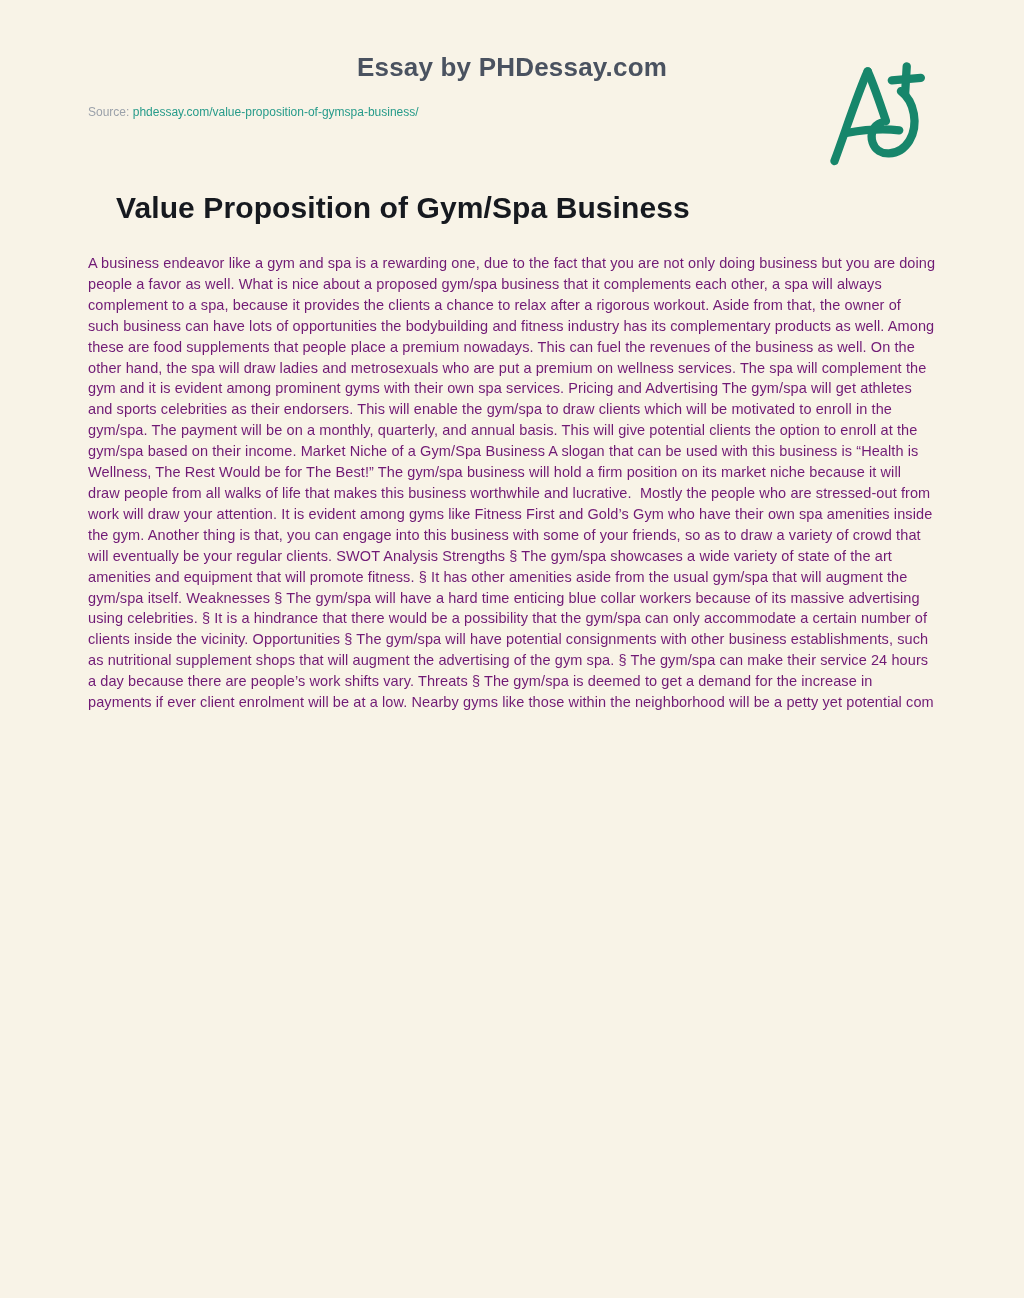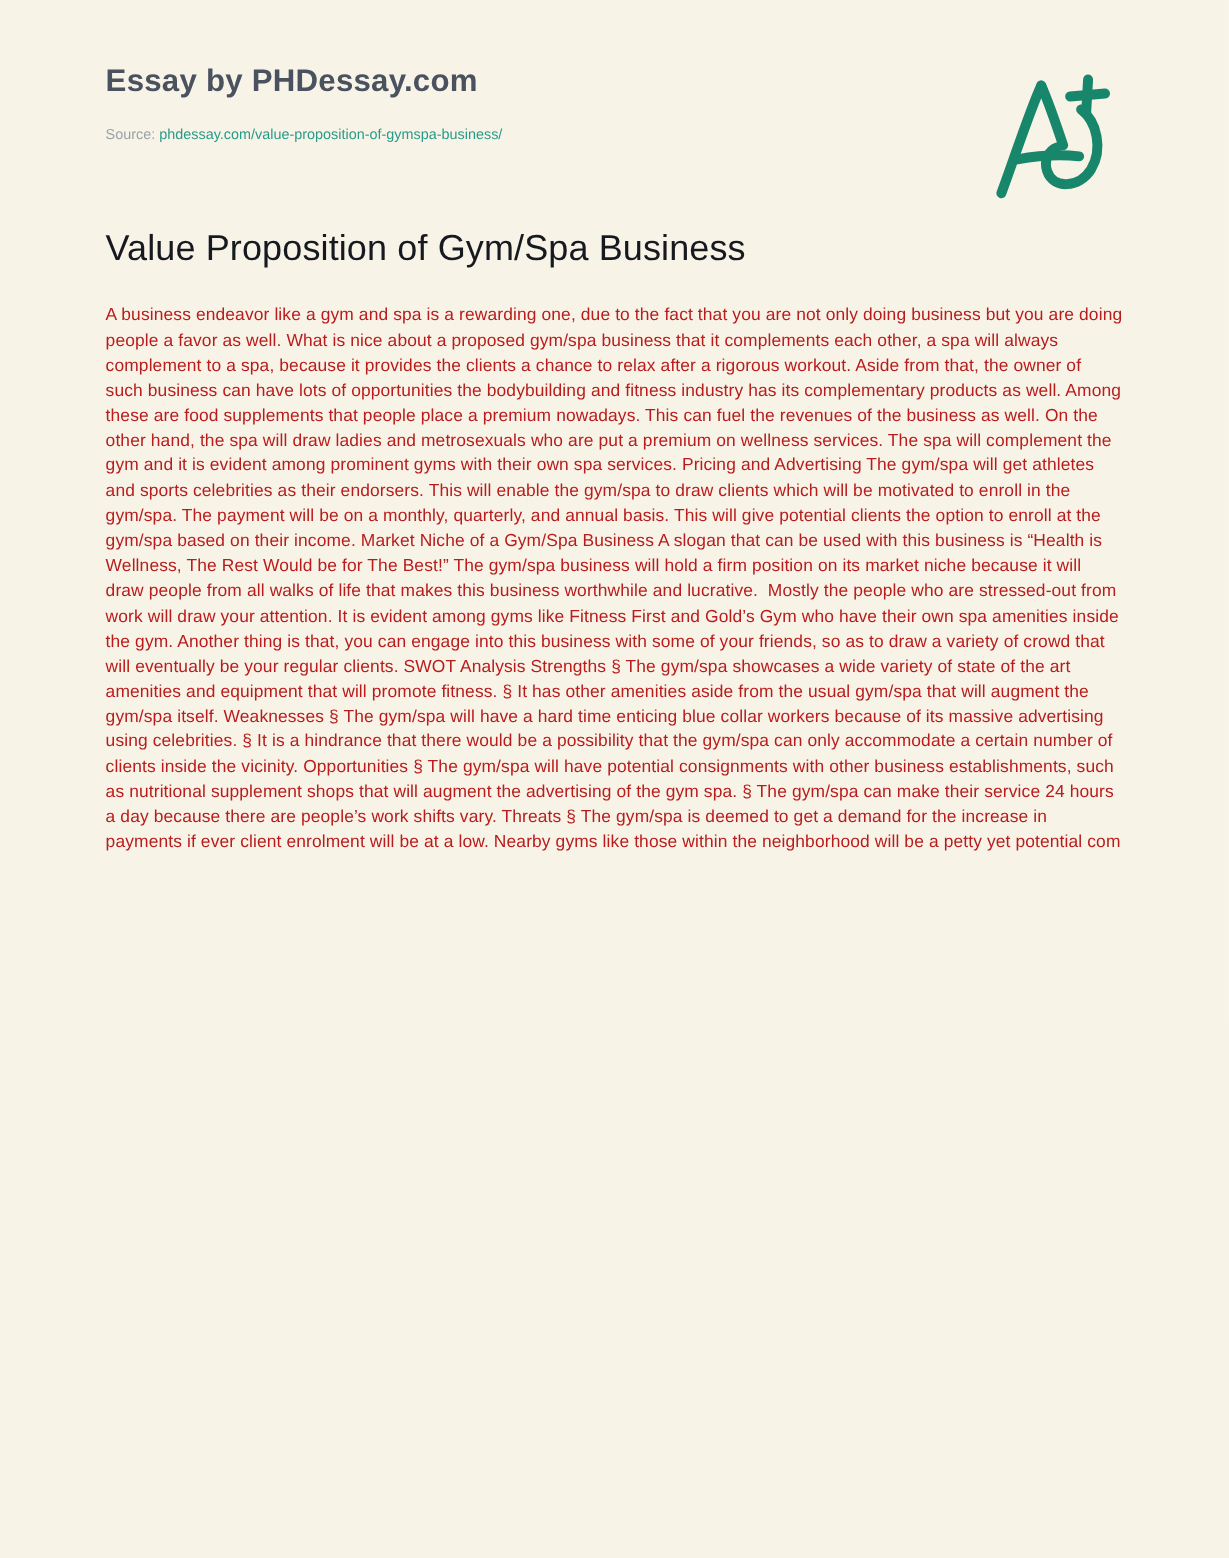--- a/index.html
+++ b/index.html
@@ -18,44 +18,46 @@
     left: 88px;
     top: 0;
     width: 848px;
   }
   .essay-header {
     margin-top: 52px;
     font-size: 26px;
     font-weight: 700;
     letter-spacing: 0.2px;
     color: #4a5260;
+    text-align: center;
   }
   .source-line {
     margin-top: 22px;
     font-size: 12px;
     color: #9ba1aa;
   }
   .source-link {
     color: #279b8a;
     text-decoration: none;
     cursor: pointer;
   }
   .doc-title {
     margin-top: 72px;
     font-size: 30px;
-    font-weight: 400;
+    font-weight: 700;
     color: #16191f;
     letter-spacing: 0.1px;
+    margin-left: 28px;
   }
   .doc-body {
     margin-top: 28px;
     width: 848px;
     font-size: 14.5px;
     line-height: 20.9px;
-    color: #b91c1c;
+    color: #701a75;
     letter-spacing: 0.1px;
     white-space: pre-wrap;
   }
   .logo {
     position: absolute;
     left: 822px;
     top: 58px;
     width: 108px;
     height: 108px;
   }

